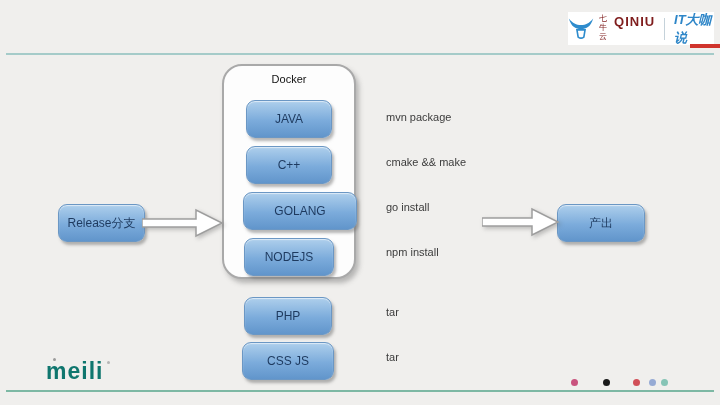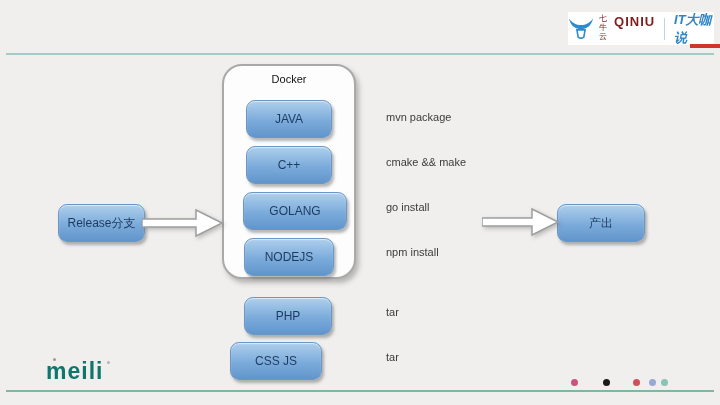--- a/index.html
+++ b/index.html
@@ -48,24 +48,24 @@
   .bluebox{
     position:absolute;height:38px;border-radius:9px;
     display:flex;align-items:center;justify-content:center;
     font-size:12px;color:#1e3a5f;
     background:linear-gradient(180deg,#aecfec 0%,#7babdb 55%,#6195cb 100%);
     border:1px solid #6b97c4;box-sizing:border-box;
     box-shadow:2px 3px 3px rgba(110,110,110,.5), inset 0 1px 1px rgba(255,255,255,.6);
   }
   #box-java  {left:246px;top:100px;width:86px;}
   #box-cpp   {left:246px;top:146px;width:86px;}
-  #box-golang{left:243px;top:192px;width:104px;}
+  #box-golang{left:243px;top:192px;width:114px;}
   #box-nodejs{left:244px;top:238px;width:90px;}
   #box-php   {left:244px;top:297px;width:88px;}
-  #box-cssjs {left:230px;top:342px;width:92px;}
+  #box-cssjs {left:242px;top:342px;width:92px;}
   #box-release{left:58px;top:204px;width:87px;}
   #box-output{left:557px;top:204px;width:88px;}
 
   
   .cmd{position:absolute;left:386px;font-size:11px;color:#3c3c3c;}
   #cmd-0{top:111px;} #cmd-1{top:156px;} #cmd-2{top:201px;}
   #cmd-3{top:246px;} #cmd-4{top:306px;} #cmd-5{top:351px;}
 
   
   .arrow{position:absolute;}

